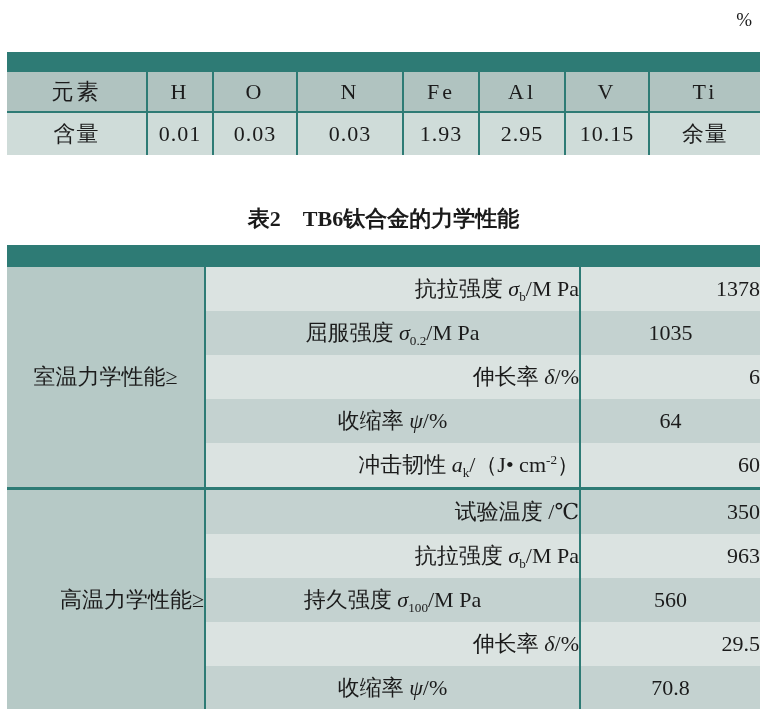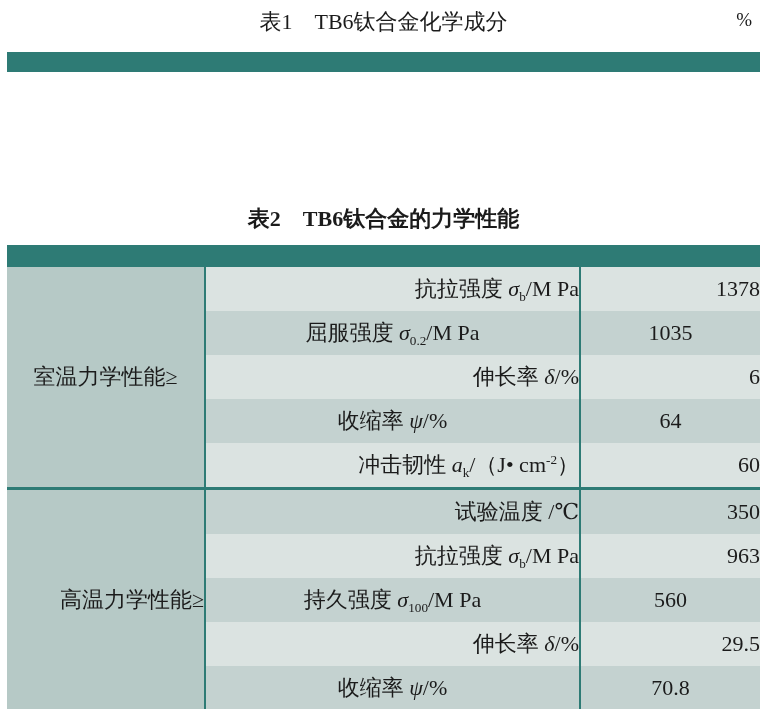--- a/index.html
+++ b/index.html
@@ -39,37 +39,56 @@
   .t2 td.prop,.t2 td.val{border-left:2px solid var(--teal);}
   .t2 tr.sec-start td{border-top:3px solid var(--teal);text-align:right;}
   .sym{font-style:italic;}
   sub,sup{font-size:60%;line-height:0;}
 </style>
 </head>
 <body>
 
 <div class="page">
 
-  <div class="caption" id="cap1">表1　TB6钛合金化学成分</div>
   <div class="pct">%</div>
 
   <div class="twrap" id="t1wrap">
     <div class="band"></div>
     <table class="t1">
       <colgroup>
         <col style="width:140px">
           <col style="width:66px">
           <col style="width:84px">
           <col style="width:106px">
         <col style="width:76px">
           <col style="width:86px">
           <col style="width:84px">
           <col style="width:111px">
       </colgroup>
       <tbody>
+        <tr class="hdr">
+          <td>元素</td>
+          <td>H</td>
+          <td>O</td>
+          <td>N</td>
+          <td>Fe</td>
+          <td>Al</td>
+          <td>V</td>
+          <td>Ti</td>
+        </tr>
+        <tr class="dat">
+          <td>含量</td>
+          <td>0.01</td>
+          <td>0.03</td>
+          <td>0.03</td>
+          <td>1.93</td>
+          <td>2.95</td>
+          <td>10.15</td>
+          <td>余量</td>
+        </tr>
       </tbody>
     </table>
   </div>
 
   <div class="caption" id="cap2">表2　TB6钛合金的力学性能</div>
 
   <div class="twrap" id="t2wrap">
     <div class="band"></div>
     <table class="t2">
       <colgroup>

